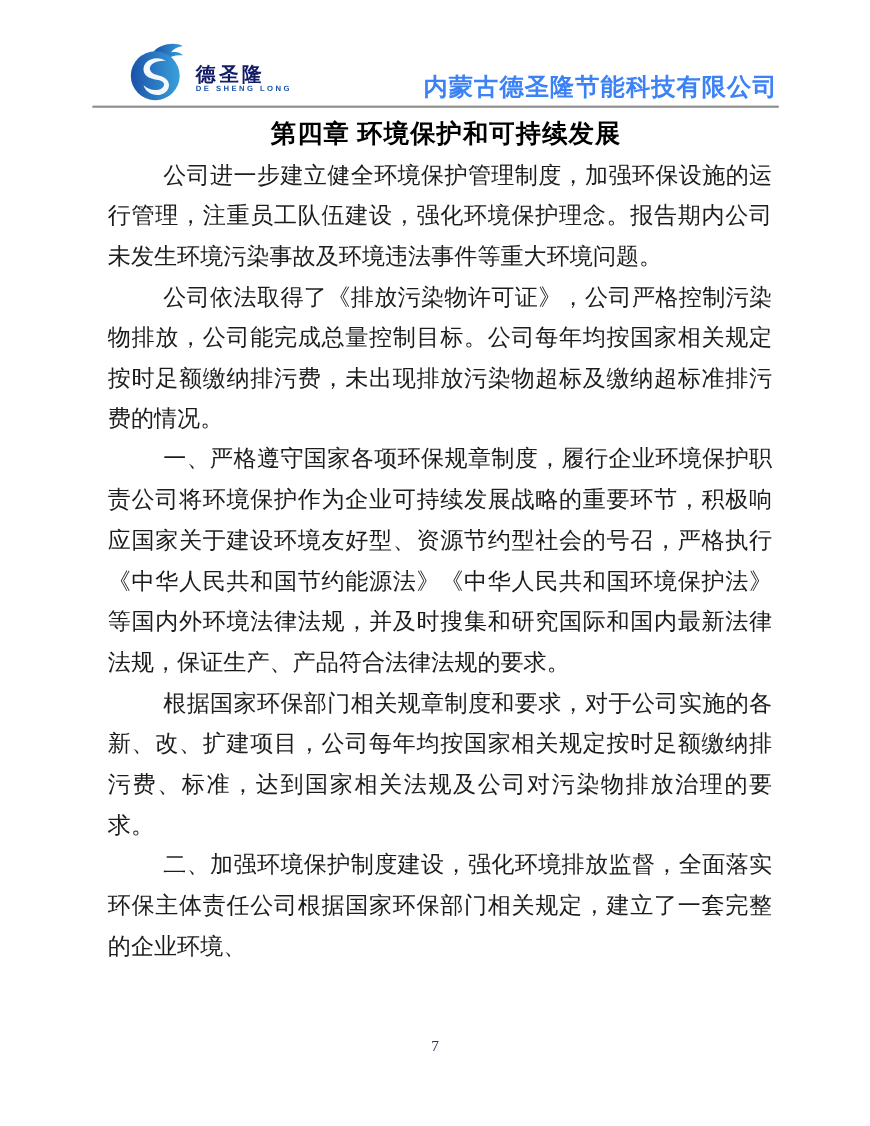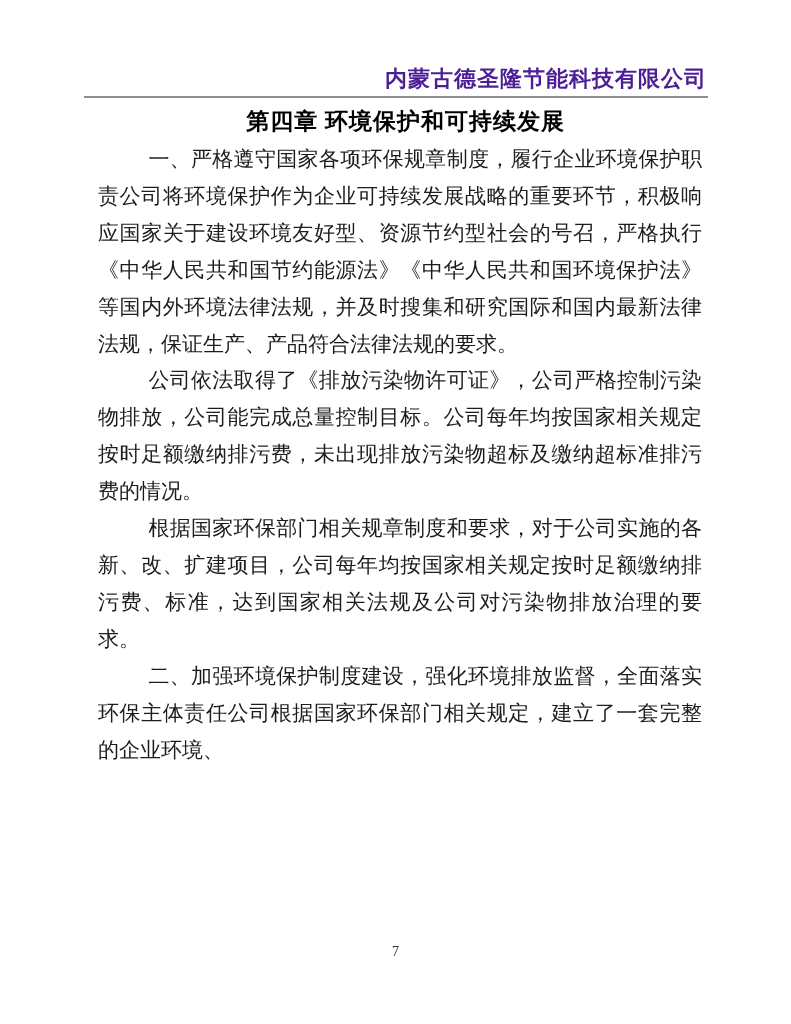--- a/index.html
+++ b/index.html
@@ -41,21 +41,21 @@
     line-height: 9px;
     display: block;
   }
 
   .company-name {
     position: absolute;
     top: 64px; right: 84px;
     font-size: 22px;
     font-weight: bold;
     letter-spacing: 1px;
-    color: #4c1d95;
+    color: #3b82f6;
     white-space: nowrap;
   }
 
   .header-rule {
     position: absolute;
     top: 96px; left: 84px;
     width: 624px; height: 2px;
     background: #8f8f8f;
   }
 
@@ -101,30 +101,51 @@
     color: #24324a;
   }
 </style>
 </head>
 <body>
 
 <div class="page">
 
   <div class="header">
 
+    <div class="logo">
+      <svg class="logo-mark" viewBox="0 0 60 60" aria-hidden="true">
+        <defs>
+          <linearGradient id="lg-blue" x1="0" y1="0" x2="1" y2="0">
+            <stop offset="0" stop-color="#1a52a8"></stop>
+            <stop offset="1" stop-color="#3aa0dc"></stop>
+          </linearGradient>
+        </defs>
+
+        <path d="M24 12 C30 4, 44 2, 52 6 C46 7, 43 9, 41 12 C46 11, 50 12, 52 15 C46 14, 41 16, 37 18 C33 14, 28 12, 24 12 Z" fill="url(#lg-blue)"></path>
+
+        <circle cx="26" cy="34" r="23" fill="url(#lg-blue)"></circle>
+
+        <path d="M36 20 C26 14, 14 20, 15 29 C16 36, 24 37, 29 38 C34 39, 36 42, 33 45 C29 49, 20 48, 15 43 C17 51, 28 55, 35 50 C41 46, 40 38, 33 35 C28 33, 22 33, 21 28 C20 23, 28 19, 36 20 Z" fill="#ffffff" opacity="0.95"></path>
+      </svg>
+      <div class="logo-text">
+        <span class="logo-cn">德圣隆</span>
+        <span class="logo-en">DE SHENG LONG</span>
+      </div>
+    </div>
 
     <div class="company-name">内蒙古德圣隆节能科技有限公司</div>
 
     <div class="header-rule"></div>
   </div>
 
   <div class="doc-title">第四章  环境保护和可持续发展</div>
 
   <div class="doc-body">
+    <p>公司进一步建立健全环境保护管理制度，加强环保设施的运行管理，注重员工队伍建设，强化环境保护理念。报告期内公司未发生环境污染事故及环境违法事件等重大环境问题。</p>
+    <p>公司依法取得了《排放污染物许可证》，公司严格控制污染物排放，公司能完成总量控制目标。公司每年均按国家相关规定按时足额缴纳排污费，未出现排放污染物超标及缴纳超标准排污费的情况。</p>
     <p>一、严格遵守国家各项环保规章制度，履行企业环境保护职责公司将环境保护作为企业可持续发展战略的重要环节，积极响应国家关于建设环境友好型、资源节约型社会的号召，严格执行《中华人民共和国节约能源法》《中华人民共和国环境保护法》等国内外环境法律法规，并及时搜集和研究国际和国内最新法律法规，保证生产、产品符合法律法规的要求。</p>
-    <p>公司依法取得了《排放污染物许可证》，公司严格控制污染物排放，公司能完成总量控制目标。公司每年均按国家相关规定按时足额缴纳排污费，未出现排放污染物超标及缴纳超标准排污费的情况。</p>
     <p>根据国家环保部门相关规章制度和要求，对于公司实施的各新、改、扩建项目，公司每年均按国家相关规定按时足额缴纳排污费、标准，达到国家相关法规及公司对污染物排放治理的要求。</p>
     <p>二、加强环境保护制度建设，强化环境排放监督，全面落实环保主体责任公司根据国家环保部门相关规定，建立了一套完整的企业环境、</p>
   </div>
 
   <div class="footer">7</div>
 
 </div>
 
 </body></html>

